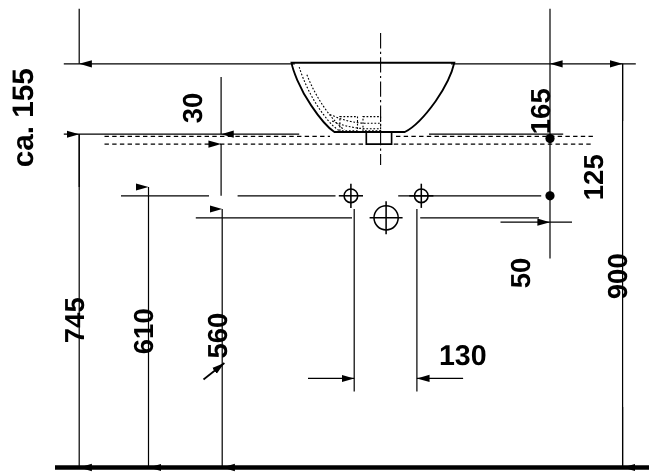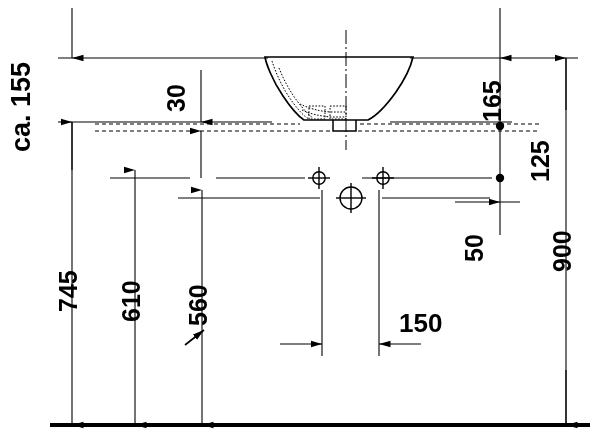--- a/index.html
+++ b/index.html
@@ -144,15 +144,15 @@
   <div class="dimtext vert" style="left:462px; top:262px; font-size:25px; transform:rotate(-90deg);">50</div>
 
   <div class="dimtext vert" style="left:550px; top:272px; font-size:25px; transform:rotate(-90deg);">900</div>
 
   <div class="dimtext vert" style="left:56px; top:312px; font-size:25px; transform:rotate(-90deg);">745</div>
 
   <div class="dimtext vert" style="left:119px; top:322px; font-size:25px; transform:rotate(-90deg);">610</div>
 
   <div class="dimtext vert" style="left:186px; top:326px; font-size:25px; transform:rotate(-90deg);">560</div>
 
-  <div class="dimtext" style="left:399px; top:310px; font-size:26px;">150</div>
+  <div class="dimtext" style="left:399px; top:310px; font-size:26px;">130</div>
 
 </div>
 
 </body></html>

